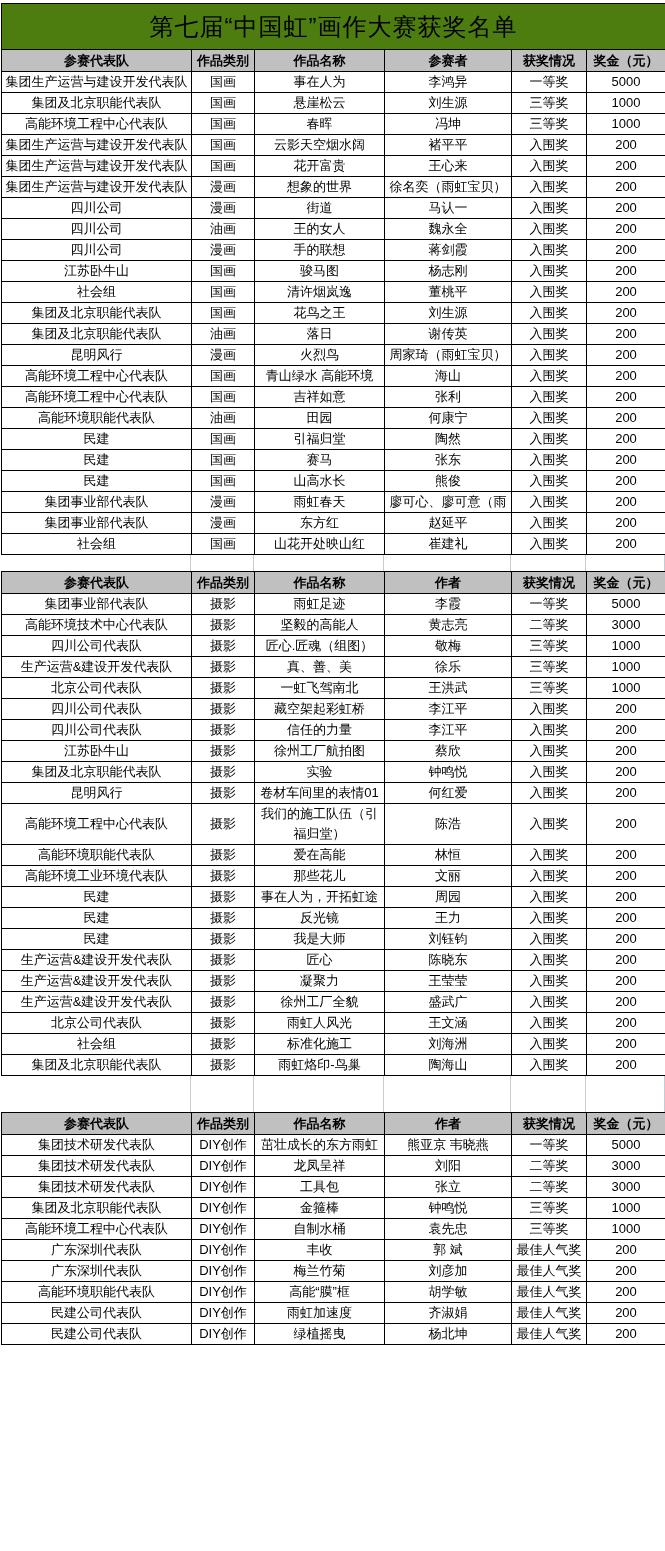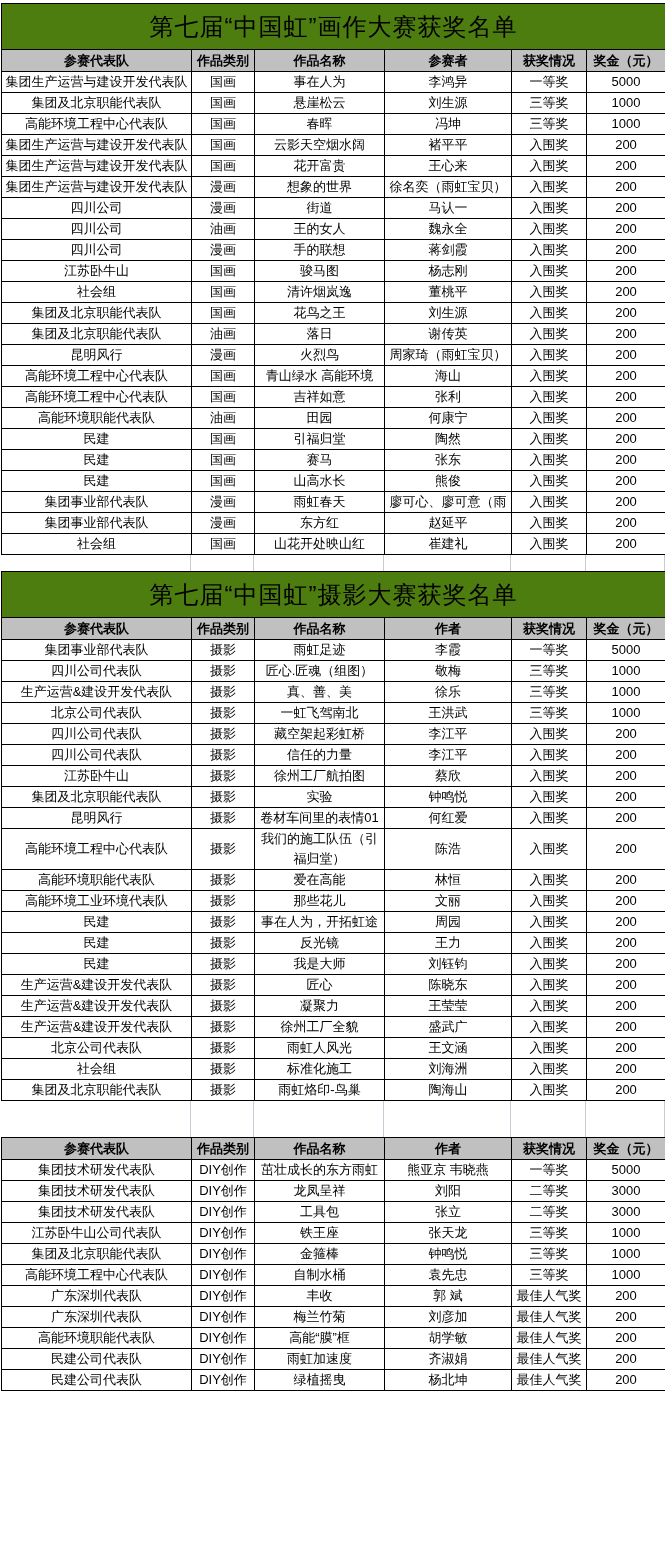--- a/index.html
+++ b/index.html
@@ -291,40 +291,45 @@
   <table class="award-table">
     <colgroup class="cols">
         <col style="width: 190px;">
         <col style="width: 63px;">
         <col style="width: 130px;">
         <col style="width: 127px;">
         <col style="width: 75px;">
         <col style="width: 79px;">
       </colgroup>
     <tbody>
-      <tr>
-        <td class="title-cell" colspan="6">第七届“中国虹”摄影大赛获奖名单</td>
-      </tr>
       <tr class="header-row">
           <th class="col-header">参赛代表队</th>
           <th class="col-header">作品类别</th>
           <th class="col-header">作品名称</th>
           <th class="col-header">作者</th>
           <th class="col-header">获奖情况</th>
           <th class="col-header">奖金（元）</th>
         </tr>
     </tbody>
     <tbody class="body-rows">
         <tr>
           <td class="data-cell">集团事业部代表队</td>
           <td class="data-cell">摄影</td>
           <td class="data-cell">雨虹足迹</td>
           <td class="data-cell">李霞</td>
           <td class="data-cell">一等奖</td>
           <td class="data-cell">5000</td>
+        </tr>
+        <tr>
+          <td class="data-cell">高能环境技术中心代表队</td>
+          <td class="data-cell">摄影</td>
+          <td class="data-cell">坚毅的高能人</td>
+          <td class="data-cell">黄志亮</td>
+          <td class="data-cell">二等奖</td>
+          <td class="data-cell">3000</td>
         </tr>
         <tr>
           <td class="data-cell">四川公司代表队</td>
           <td class="data-cell">摄影</td>
           <td class="data-cell">匠心.匠魂（组图）</td>
           <td class="data-cell">敬梅</td>
           <td class="data-cell">三等奖</td>
           <td class="data-cell">1000</td>
         </tr>
         <tr>
@@ -529,28 +534,20 @@
         </tr>
         <tr>
           <td class="data-cell">集团技术研发代表队</td>
           <td class="data-cell">DIY创作</td>
           <td class="data-cell">工具包</td>
           <td class="data-cell">张立</td>
           <td class="data-cell">二等奖</td>
           <td class="data-cell">3000</td>
         </tr>
         <tr>
-          <td class="data-cell">江苏卧牛山公司代表队</td>
-          <td class="data-cell">DIY创作</td>
-          <td class="data-cell">铁王座</td>
-          <td class="data-cell">张天龙</td>
-          <td class="data-cell">三等奖</td>
-          <td class="data-cell">1000</td>
-        </tr>
-        <tr>
           <td class="data-cell">集团及北京职能代表队</td>
           <td class="data-cell">DIY创作</td>
           <td class="data-cell">金箍棒</td>
           <td class="data-cell">钟鸣悦</td>
           <td class="data-cell">三等奖</td>
           <td class="data-cell">1000</td>
         </tr>
         <tr>
           <td class="data-cell">高能环境工程中心代表队</td>
           <td class="data-cell">DIY创作</td>

